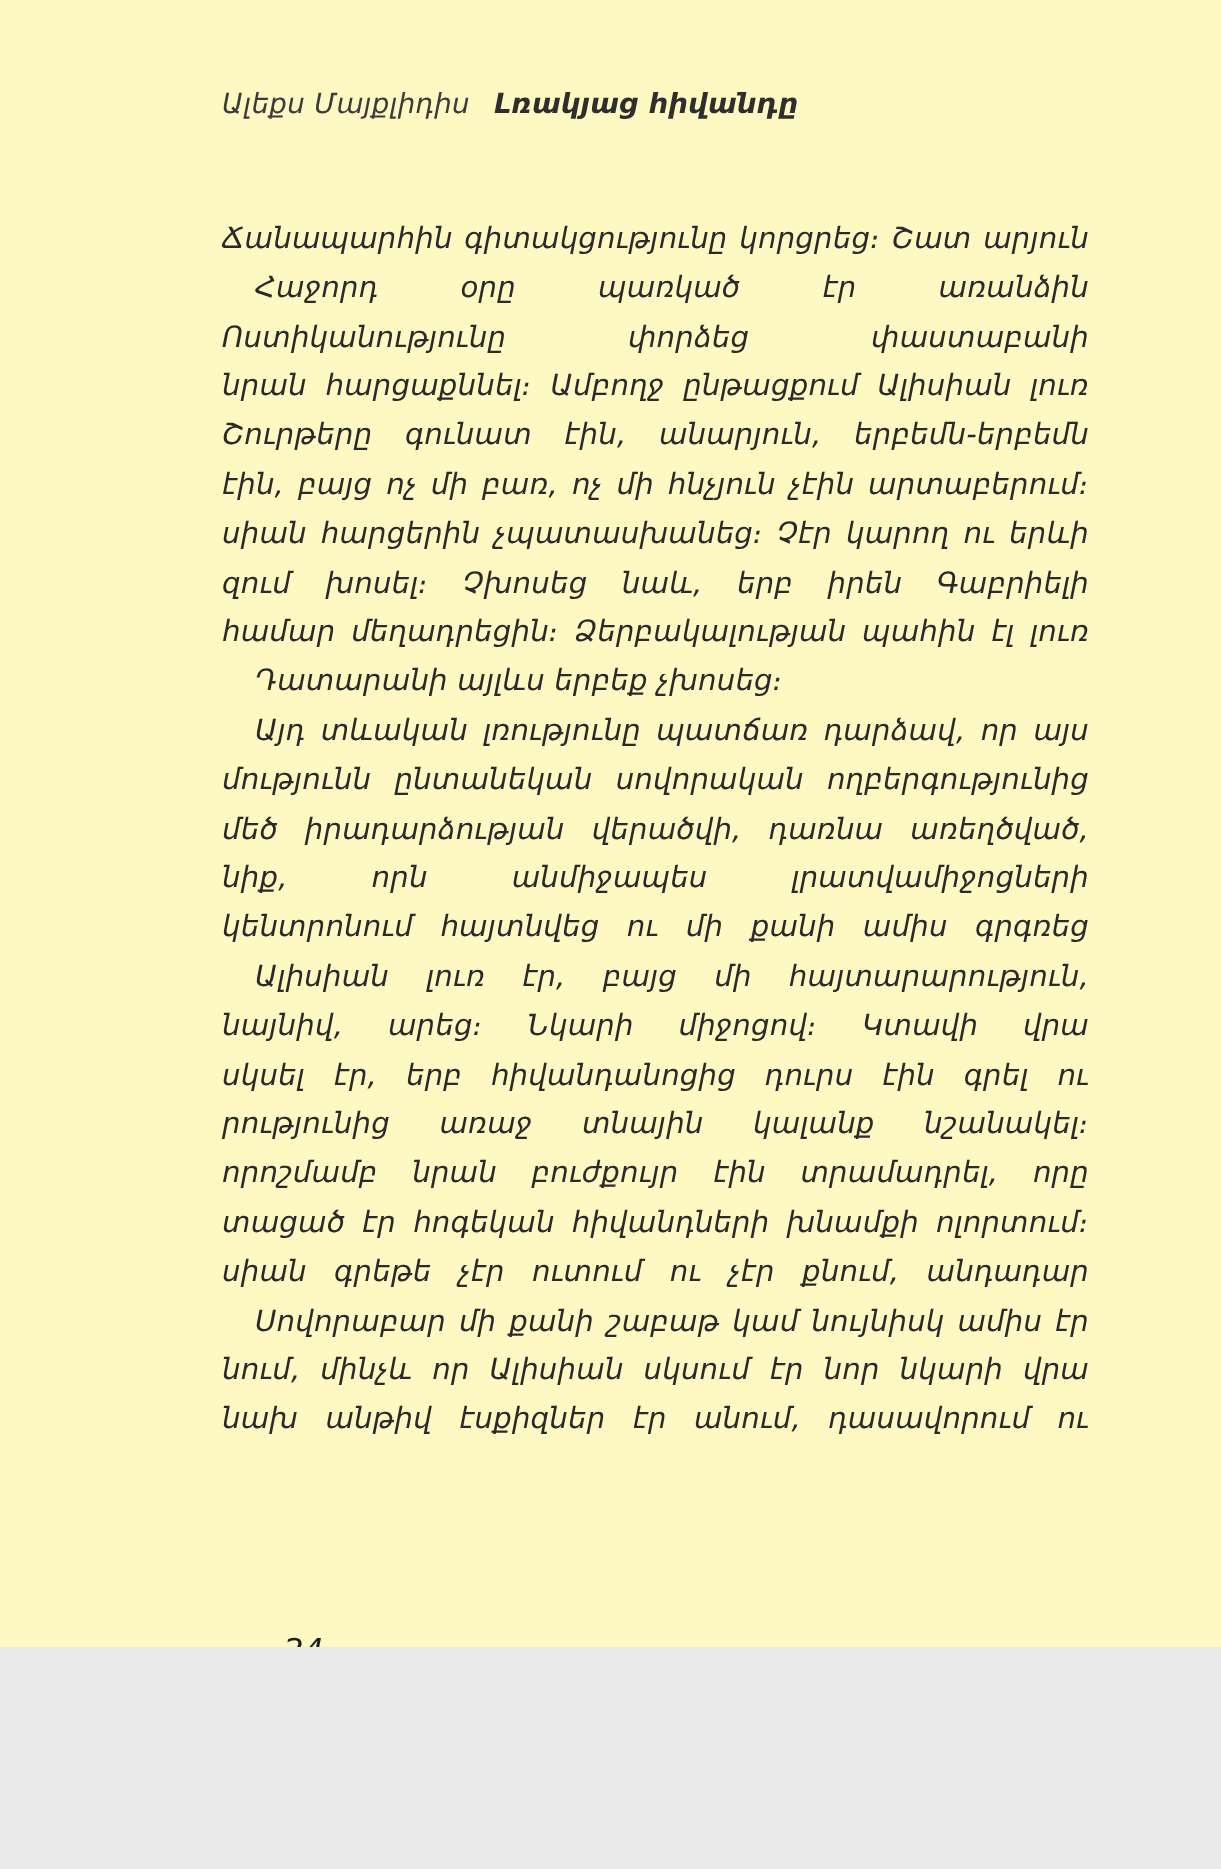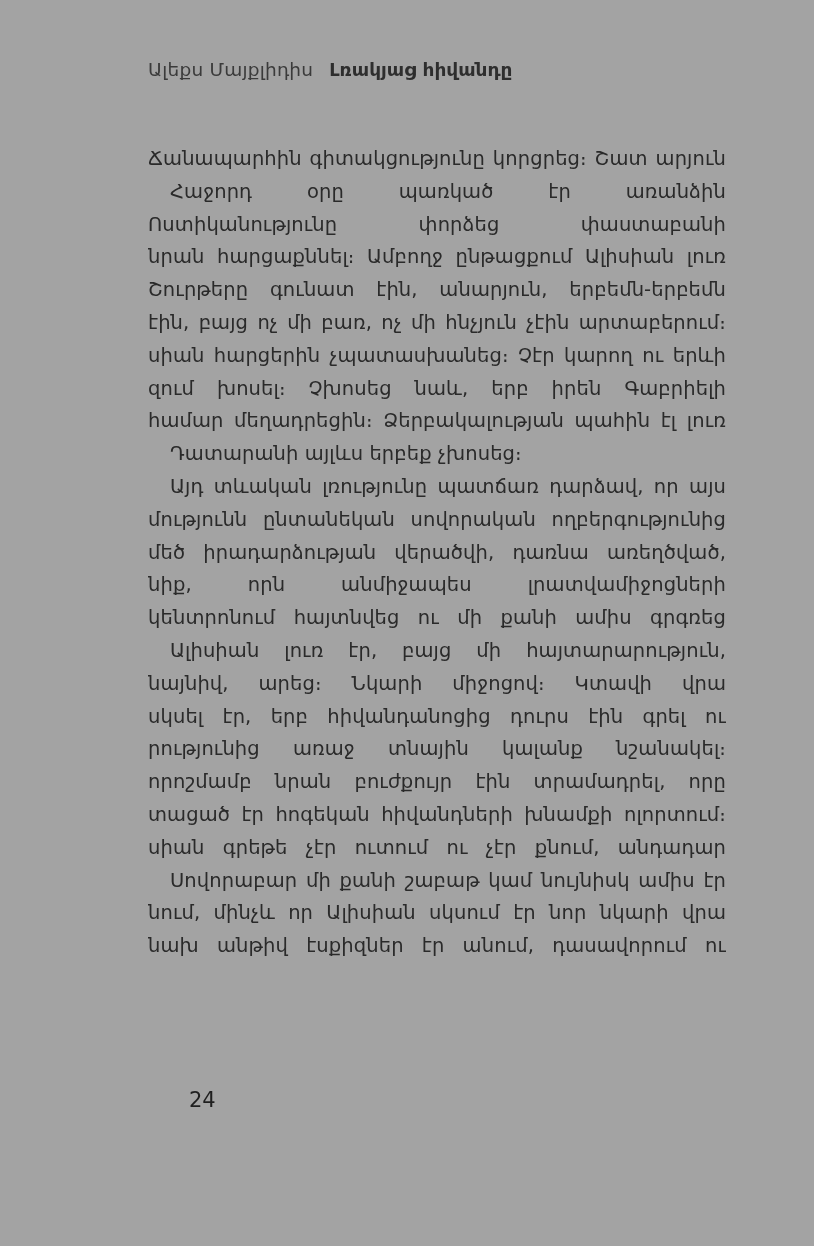--- a/index.html
+++ b/index.html
@@ -3,25 +3,26 @@
 <meta charset="utf-8">
 <style>
   html, body {
     margin: 0;
     padding: 0;
     background: #e9e9e9;
   }
   .page {
     position: relative;
     width: 814px;
-    height: 1246px;
+    height: 1098px;
     margin: 0 auto;
-    background: #a3a3a3;
+    background: #fef9c3;
     overflow: hidden;
     font-family: "DejaVu Sans", sans-serif;
+    font-style: italic;
   }
   .running-header {
     position: absolute;
     left: 148px;
     top: 57px;
     width: 580px;
     font-size: 18.5px;
     line-height: 26px;
     color: #3b3b3b;
     white-space: nowrap;

